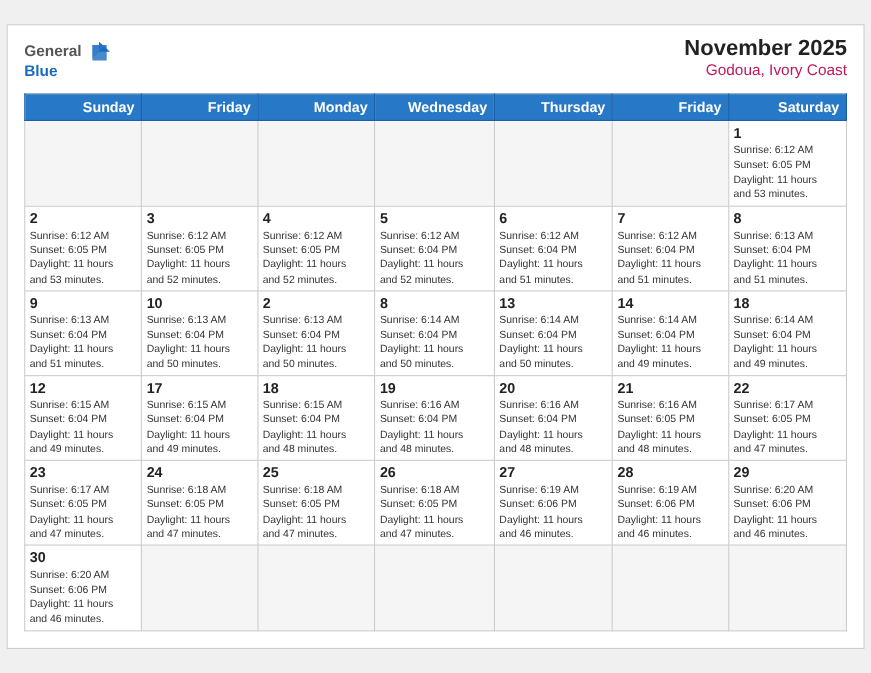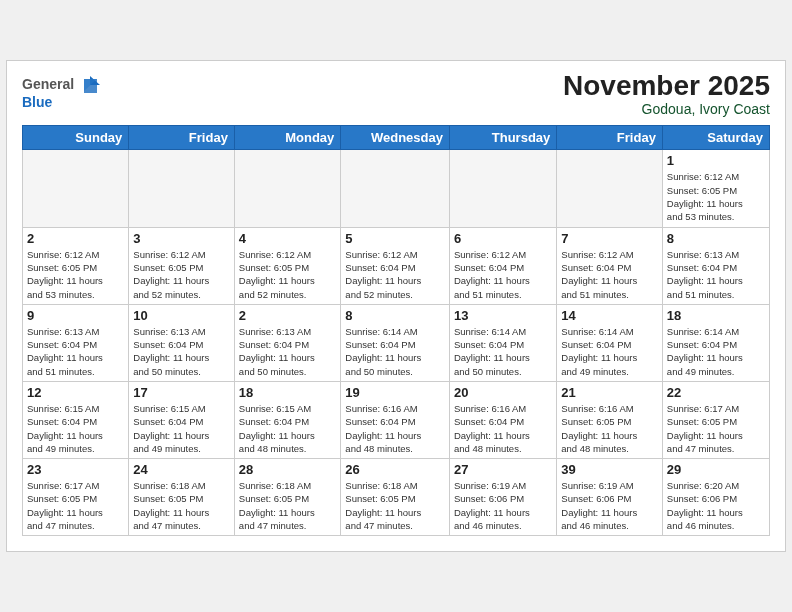--- a/index.html
+++ b/index.html
@@ -27,28 +27,28 @@
     }
     .logo {
       display: flex;
       flex-direction: column;
       align-items: flex-start;
     }
     .title-section {
       text-align: right;
     }
     .month-title {
-      font-size: 28px;
+      font-size: 20px;
       font-weight: bold;
       color: #222;
       line-height: 1.1;
     }
     .location {
       font-size: 14px;
-      color: #14532d;
+      color: #be185d;
     }
     .calendar-grid {
       width: 100%;
       border-collapse: collapse;
       border: 1px solid #ccc;
     }
     .calendar-grid th {
       background: #2878c8;
       color: white;
       text-align: right;
@@ -298,50 +298,65 @@
 and 47 minutes.</div>
           </td>
           <td>
             <span class="day-num">24</span>
             <div class="day-info" style="white-space: pre-line;">Sunrise: 6:18 AM
 Sunset: 6:05 PM
 Daylight: 11 hours
 and 47 minutes.</div>
           </td>
           <td>
-            <span class="day-num">28</span>
+            <span class="day-num">25</span>
             <div class="day-info" style="white-space: pre-line;">Sunrise: 6:18 AM
 Sunset: 6:05 PM
 Daylight: 11 hours
 and 47 minutes.</div>
           </td>
           <td>
             <span class="day-num">26</span>
             <div class="day-info" style="white-space: pre-line;">Sunrise: 6:18 AM
 Sunset: 6:05 PM
 Daylight: 11 hours
 and 47 minutes.</div>
           </td>
           <td>
             <span class="day-num">27</span>
             <div class="day-info" style="white-space: pre-line;">Sunrise: 6:19 AM
 Sunset: 6:06 PM
 Daylight: 11 hours
 and 46 minutes.</div>
           </td>
           <td>
-            <span class="day-num">39</span>
+            <span class="day-num">28</span>
             <div class="day-info" style="white-space: pre-line;">Sunrise: 6:19 AM
 Sunset: 6:06 PM
 Daylight: 11 hours
 and 46 minutes.</div>
           </td>
           <td>
             <span class="day-num">29</span>
             <div class="day-info" style="white-space: pre-line;">Sunrise: 6:20 AM
 Sunset: 6:06 PM
 Daylight: 11 hours
 and 46 minutes.</div>
           </td>
         </tr>
+        <tr class="last-row">
+          <td>
+            <span class="day-num">30</span>
+            <div class="day-info" style="white-space: pre-line;">Sunrise: 6:20 AM
+Sunset: 6:06 PM
+Daylight: 11 hours
+and 46 minutes.</div>
+          </td>
+          <td class="empty"></td>
+          <td class="empty"></td>
+          <td class="empty"></td>
+          <td class="empty"></td>
+          <td class="empty"></td>
+          <td class="empty"></td>
+        </tr>
       </tbody>
   </table>
 </div>
 
 </body></html>

